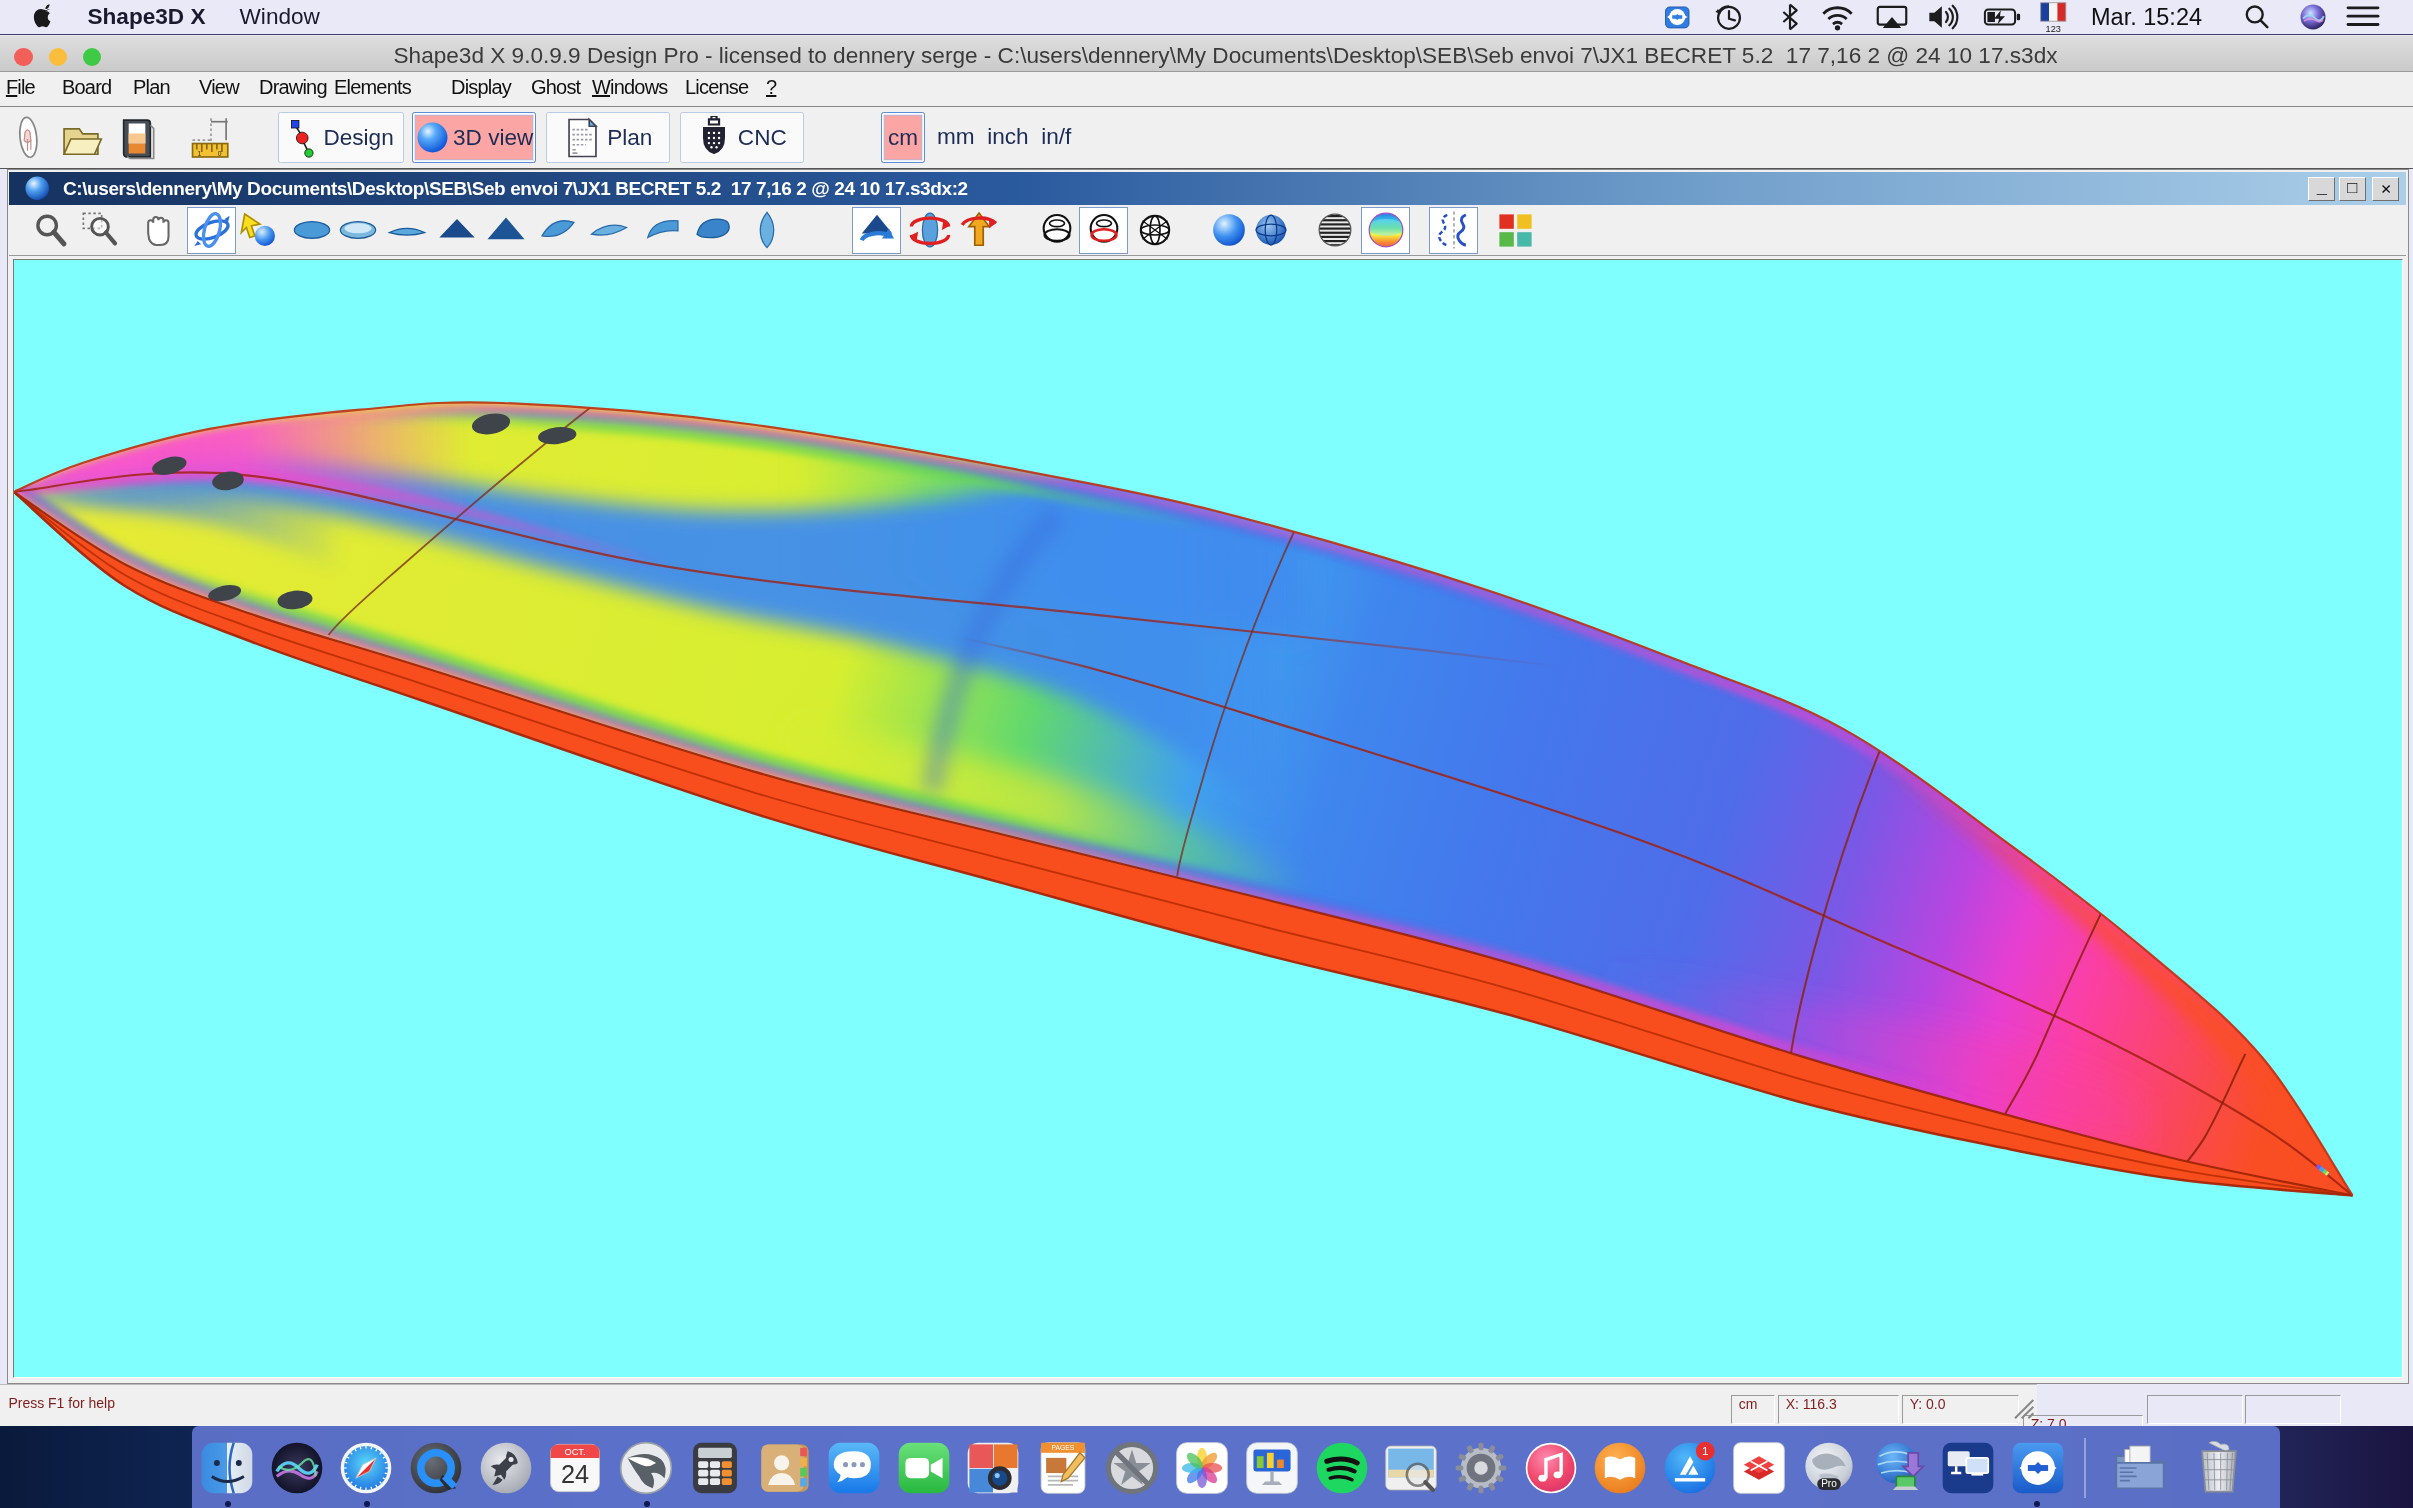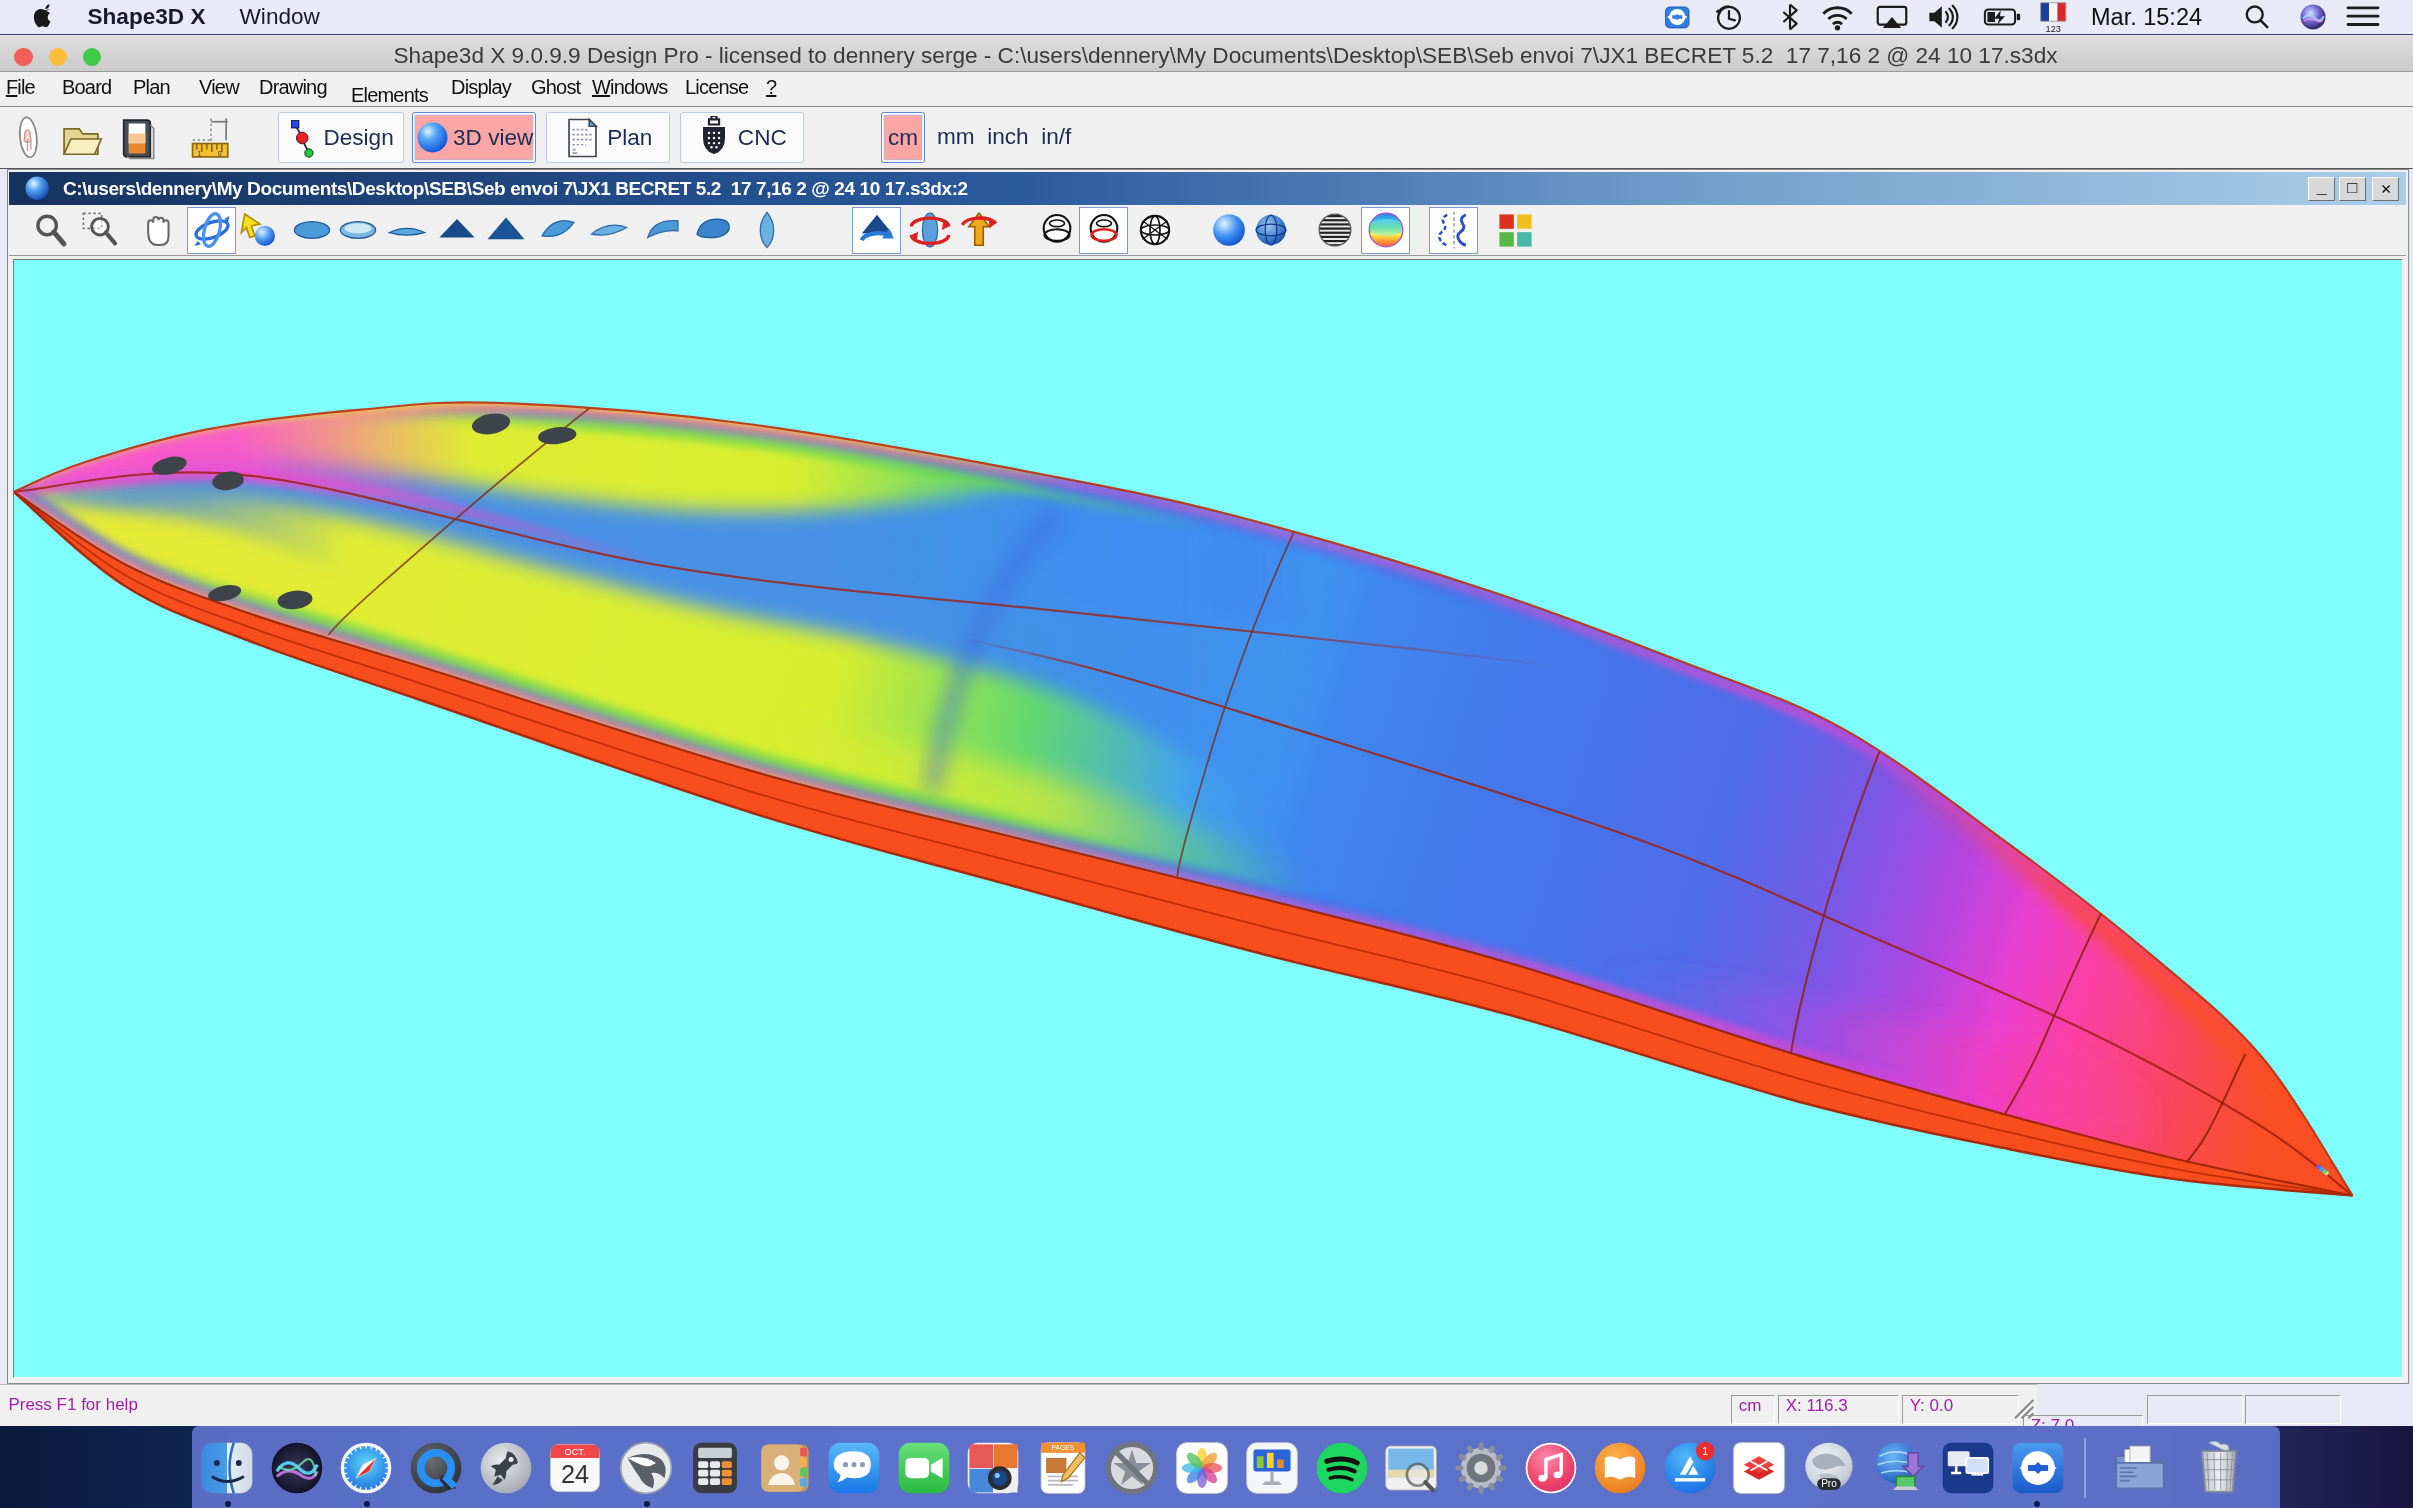--- a/index.html
+++ b/index.html
@@ -26,21 +26,21 @@
   .tbtn.pressed{border:1.7px solid #5b8dd8;box-shadow:inset 0 0 0 1.7px #fff, inset 0 0 0 2.5px #9abbe8;background:#fca5a5;}
   .units{position:absolute;top:5px;display:flex;align-items:center;font-size:22.6px;color:#1c2c54;}
   
   .innerwin{position:absolute;left:6.7px;top:169px;width:2400px;height:1213px;background:#f0f0f0;border:0.8px solid #8a8a8a;}
   .wtitle{position:absolute;left:1.7px;top:1.7px;right:1.7px;height:34px;background:linear-gradient(90deg,#16325f 0%,#2a5a9e 42%,#6f9dca 70%,#abcfe9 100%);color:#fff;font-size:19px;letter-spacing:-0.4px;font-weight:bold;display:flex;align-items:center;}
   .wbtn{width:25px;height:22.6px;background:#d8d8d8;border:0.8px solid #fff;border-right-color:#707070;border-bottom-color:#707070;display:flex;align-items:center;justify-content:center;font-size:17px;color:#111;font-weight:bold;font-family:"Liberation Mono",monospace;}
   .toolbar2{position:absolute;left:1.7px;top:35px;right:1.7px;height:50px;background:#f0f0f0;border-bottom:0.8px solid #999;}
   .canvas{position:absolute;left:1.7px;top:86px;right:1.7px;bottom:1.7px;background:#f0f0f0;}
   .cinner{position:absolute;left:3.4px;top:3.4px;right:3.4px;bottom:3.4px;border:1.7px solid #7a7a7a;border-right-color:#fff;border-bottom-color:#fff;background:#80ffff;}
   
-  .statusbar{position:absolute;left:0;top:1384px;width:2037px;height:42px;background:#f0f0f0;border-top:0.8px solid #bbb;font-size:17px;color:#a21caf;}
+  .statusbar{position:absolute;left:0;top:1384px;width:2037px;height:42px;background:#f0f0f0;border-top:0.8px solid #bbb;font-size:14px;color:#7f1d1d;}
   .scell{position:absolute;top:10px;height:28.5px;border:0.8px solid #9a9a9a;border-bottom-color:#fff;border-right-color:#fff;padding-left:6.7px;box-sizing:border-box;}
   
   .desk{position:absolute;left:0;top:1426px;width:2413px;height:82px;background:linear-gradient(90deg,#0a1a3c 0%,#10295c 12%,#27408c 25%,#3a55a8 45%,#3c55a6 65%,#2e3f80 85%,#1a1440 100%);}
   .dock{position:absolute;left:192px;top:0;width:2088px;height:82px;background:rgba(96,116,205,0.92);border-radius:6.7px 6.7px 0 0;}
   .dicon{position:absolute;top:15px;width:54px;height:54px;}
   .ddot{position:absolute;top:75px;width:5.9px;height:5.9px;border-radius:50%;background:#101a50;}
 </style>
 </head>
 <body>
 <div id="screen">
@@ -152,21 +152,21 @@
     <div class="tl" style="left:83px;background:#3ec946;"></div>
     <div class="txt">Shape3d X 9.0.9.9 Design Pro - licensed to dennery serge - C:\users\dennery\My Documents\Desktop\SEB\Seb envoi 7\JX1 BECRET 5.2&nbsp;&nbsp;17 7,16 2 @ 24 10 17.s3dx</div>
   </div>
 
   <div class="menurow">
     <span style="left:5.9px;"><u>F</u>ile</span>
       <span style="left:62px;">Board</span>
       <span style="left:133px;">Plan</span>
       <span style="left:199px;">View</span>
       <span style="left:259px;">Drawing</span>
-      <span style="left:351px;margin-top:8px;">Elements</span>
+      <span style="left:334px;">Elements</span>
       <span style="left:451px;">Display</span>
       <span style="left:531px;">Ghost</span>
       <span style="left:592px;"><u>W</u>indows</span>
       <span style="left:685px;">License</span>
       <span style="left:766px;"><u>?</u></span>
   </div>
 
   <div class="toolbar1" id="toolbar1">
     <div style="position:absolute;left:13.4px;top:6.7px;"><svg width="34" height="50" viewBox="0 0 40 60">
           <ellipse cx="18" cy="28" rx="10" ry="24" fill="#fff" stroke="#888" stroke-width="2" transform="rotate(-6 18 28)"></ellipse>

